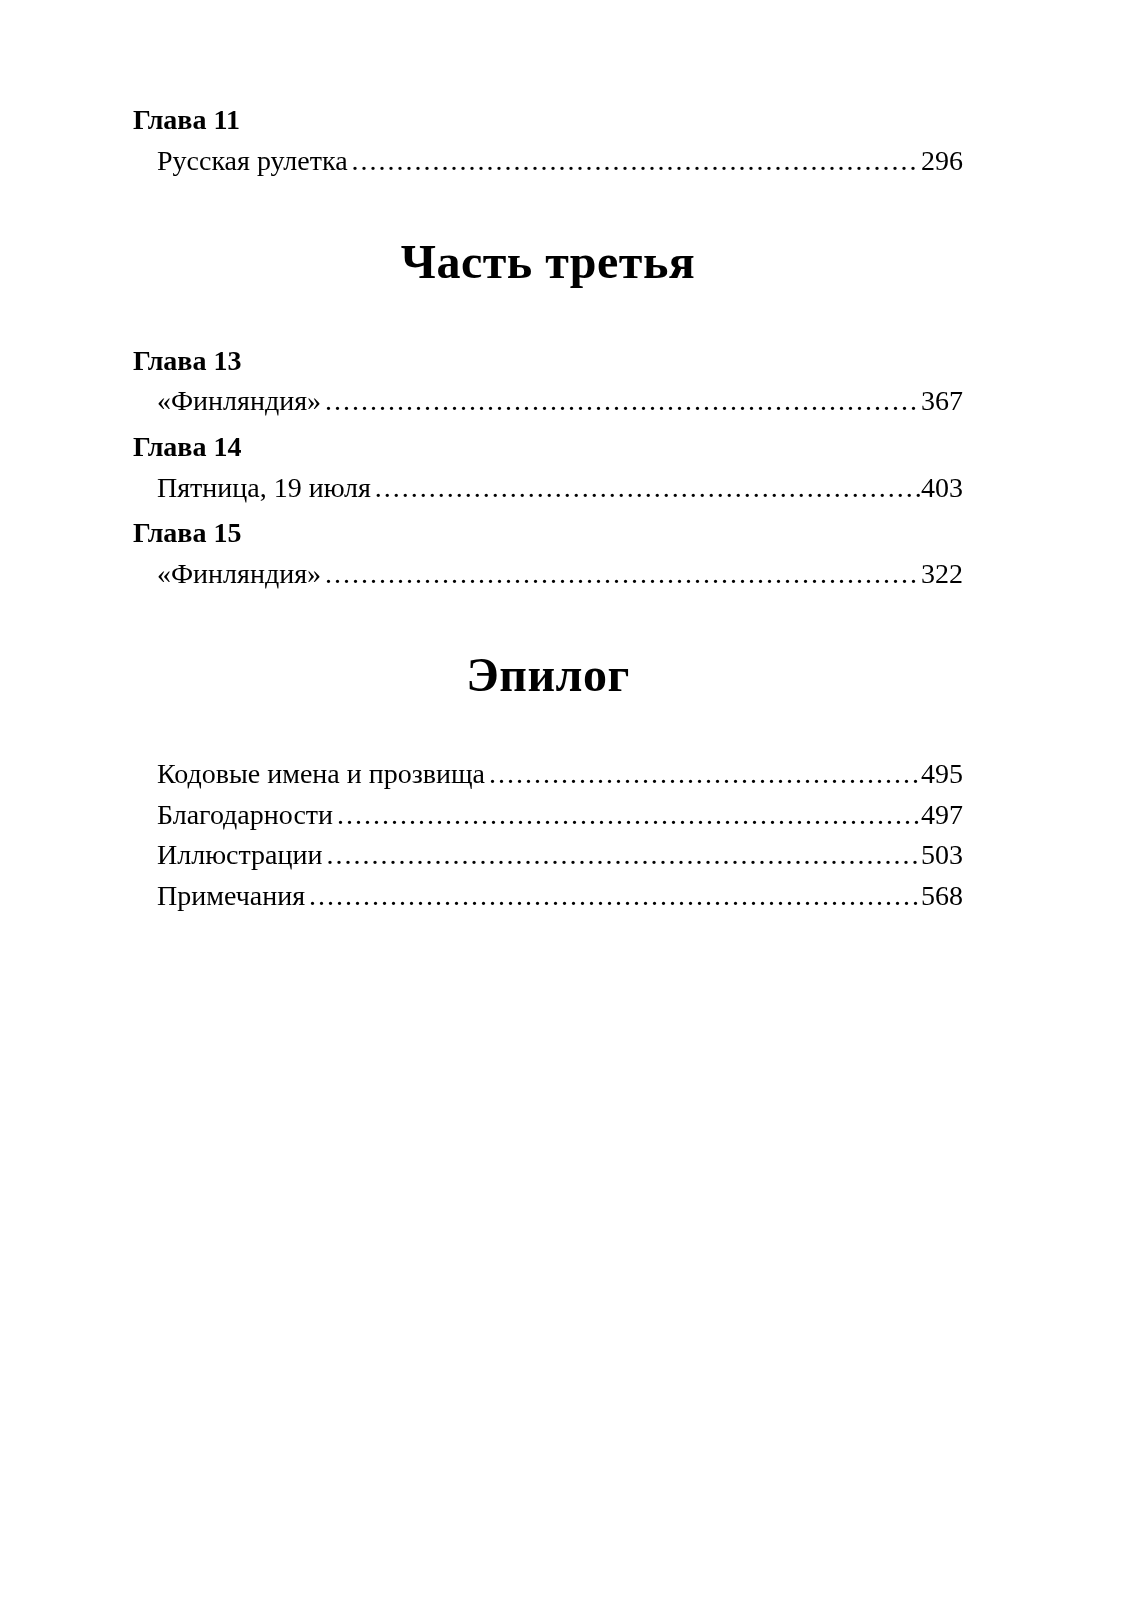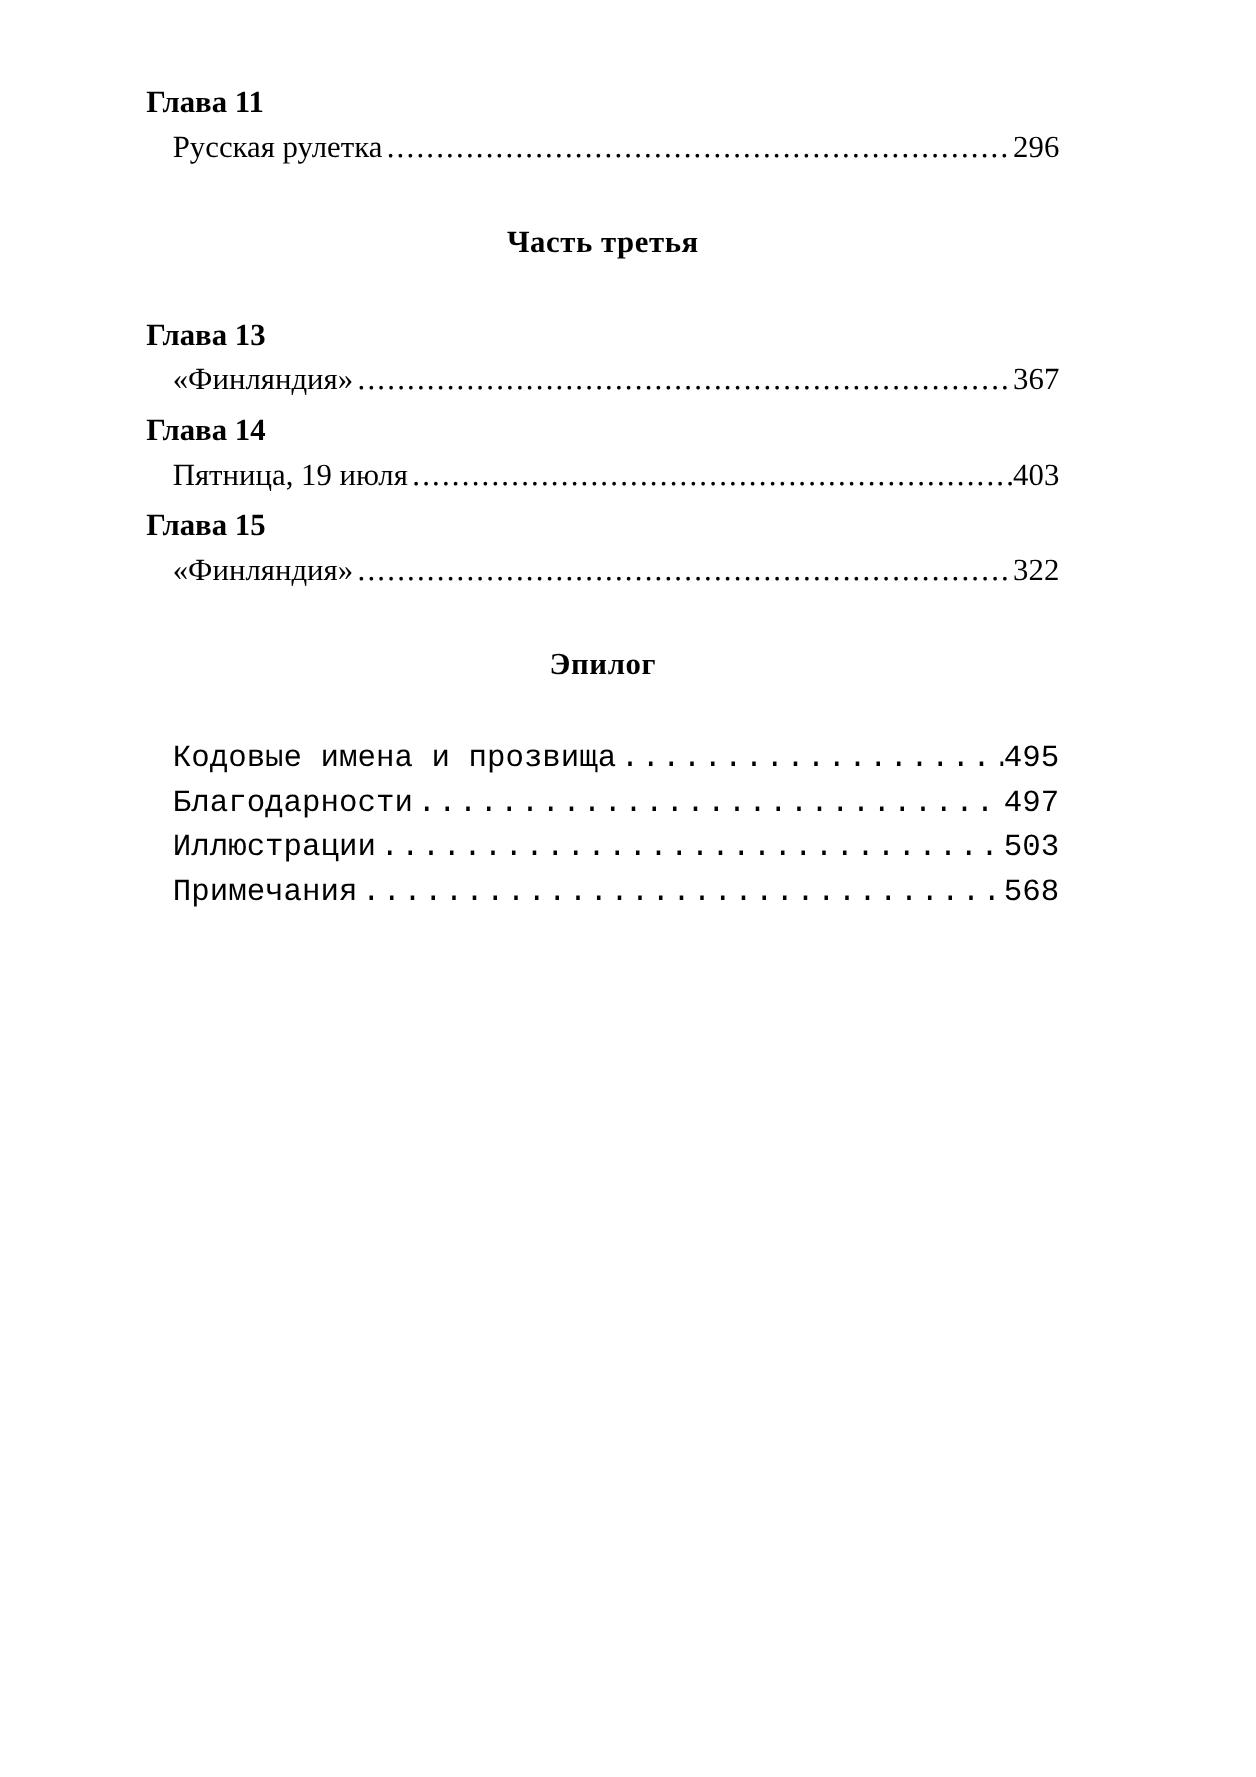--- a/index.html
+++ b/index.html
@@ -11,21 +11,21 @@
     width: 1142px;
     height: 1615px;
     font-family: "Liberation Serif", "DejaVu Serif", serif;
     color: #000000;
     overflow: hidden;
   }
   .page {
     box-sizing: border-box;
     width: 1130px;
     height: 1615px;
-    padding: 74px 167px 0 133px;
+    padding: 100px 167px 0 133px;
     background: #ffffff;
   }
   .toc {
     font-size: 28px;
     line-height: 1.45;
   }
   .chapter-block {
     margin: 0 0 5px 0;
   }
   .chapter-label {
@@ -50,32 +50,31 @@
   }
   .dots::after {
     content: "......................................................................................................................................................................";
     letter-spacing: 2px;
   }
   .page-num {
     flex: 0 0 auto;
     white-space: nowrap;
   }
   .section-heading {
-    font-size: 28px;
+    font-size: 48px;
     font-weight: bold;
     text-align: center;
     margin: 46px 0 44px 0;
     letter-spacing: 0.5px;
   }
   .back-matter {
     margin-top: 40px;
   }
   .back-matter .toc-row {
     margin: 0;
-    font-family: Liberation Mono, monospace;
   }
 </style>
 </head>
 <body>
 
 <div class="page">
   <div class="toc">
 
     <div class="chapter-block">
       <div class="chapter-label">Глава 11</div>

